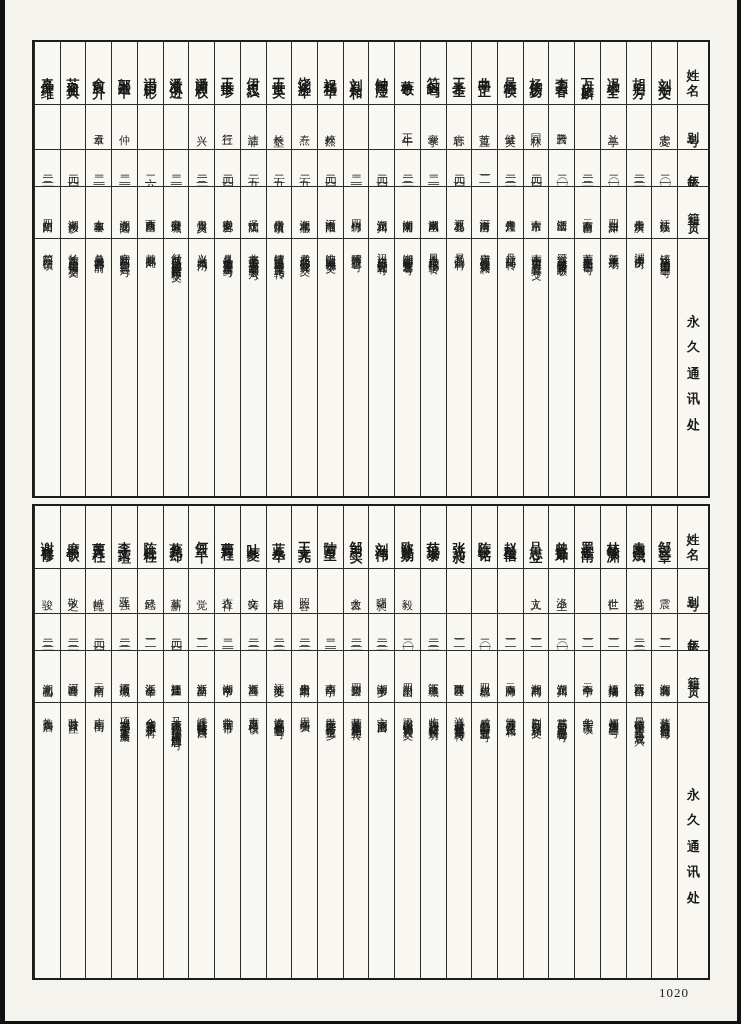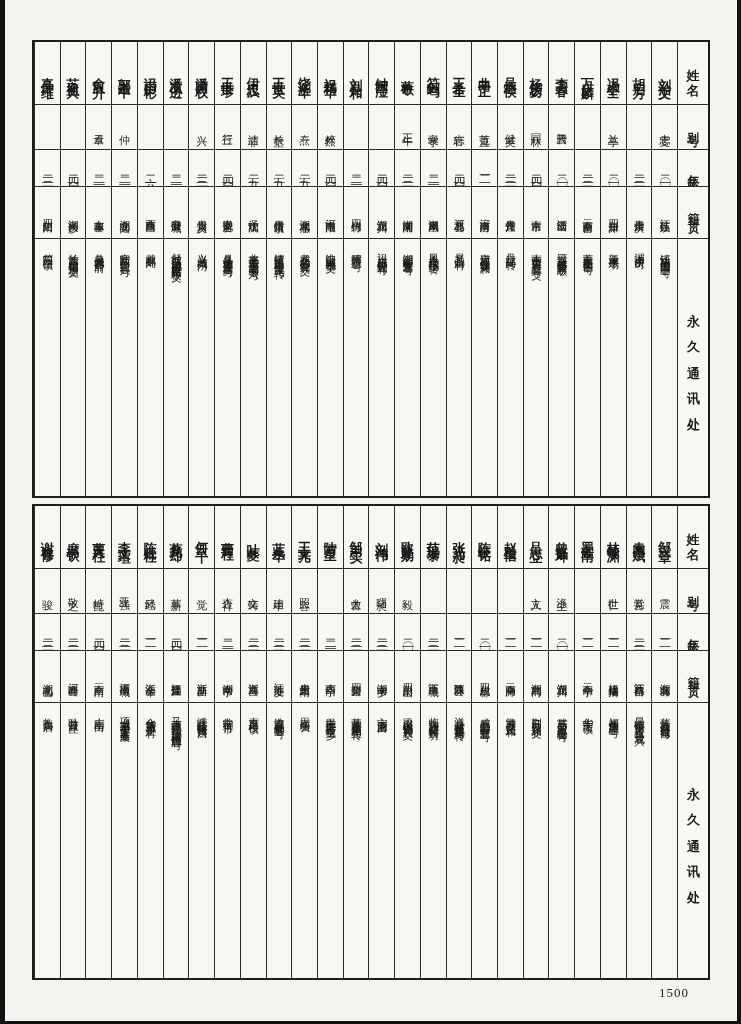--- a/index.html
+++ b/index.html
@@ -940,14 +940,14 @@
           </div>
           <div class="cell native">
             <span>湖北礼山</span>
           </div>
           <div class="cell address">
             <span>礼山夏店</span>
           </div>
         </div>
       </section>
   </div>
-  <div class="page-number">1500</div>
+  <div class="page-number">1020</div>
 </div>
 
 </body></html>

